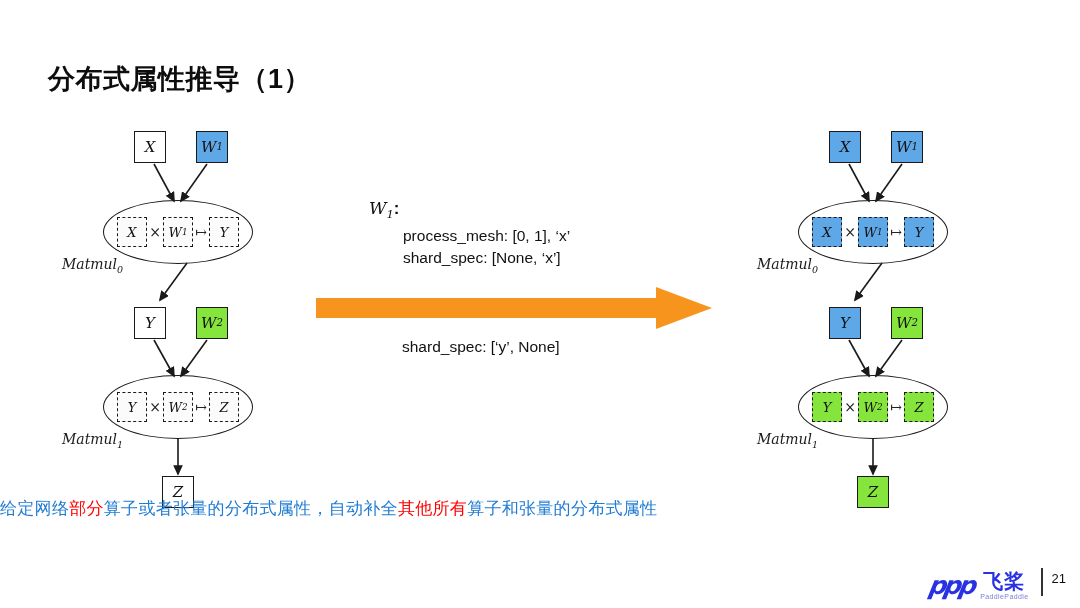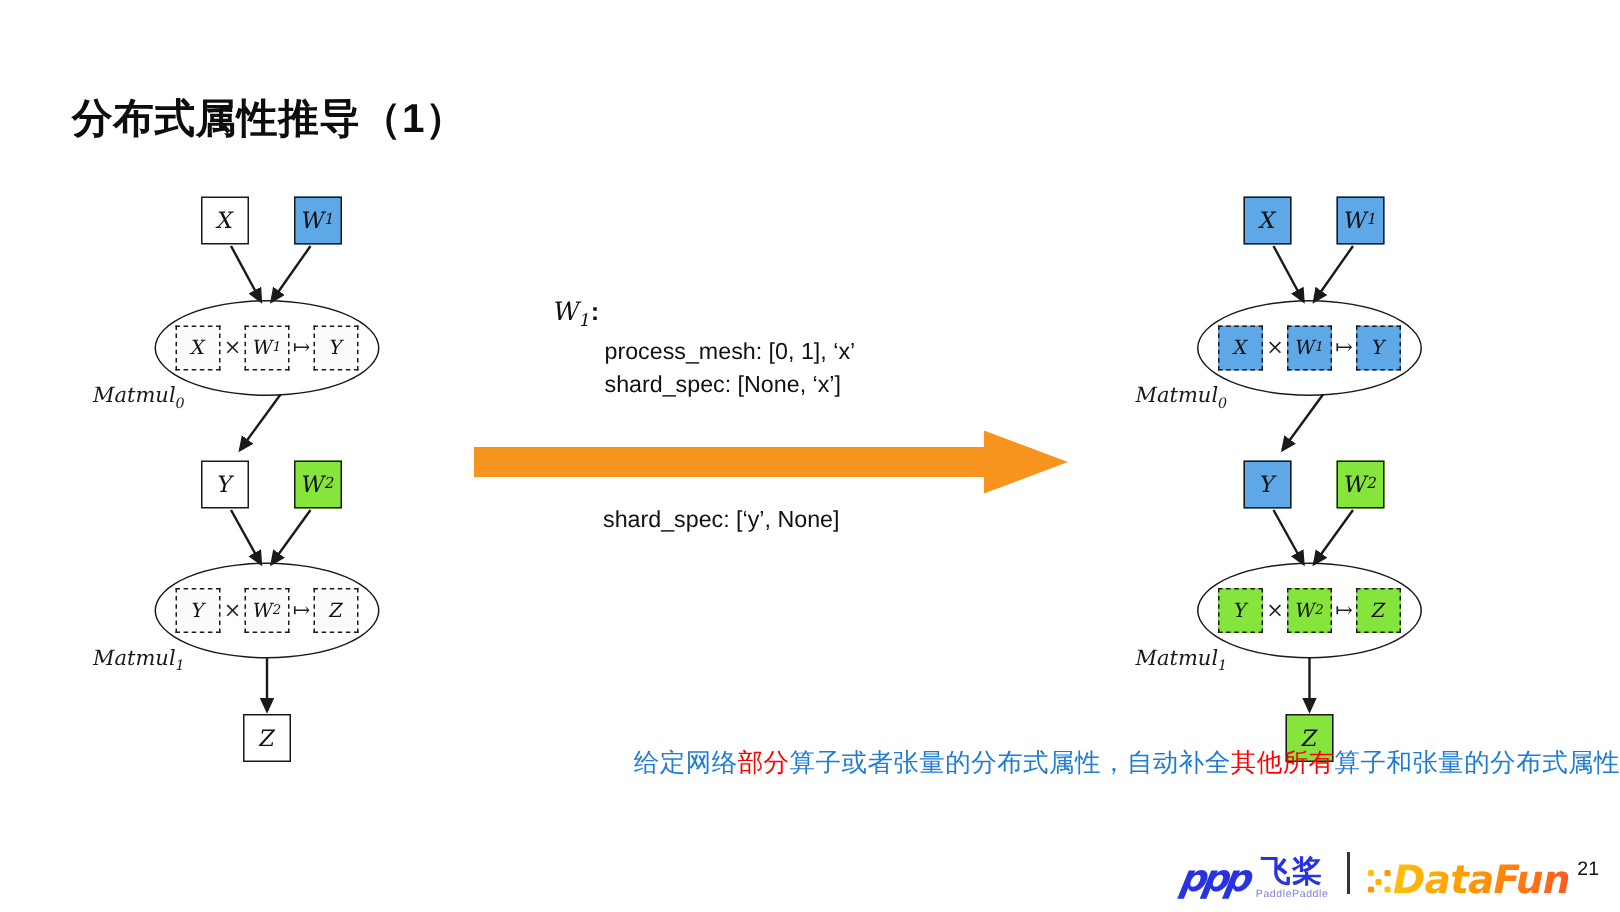--- a/index.html
+++ b/index.html
@@ -157,21 +157,21 @@
     width: 396px;
     height: 42px;
   }
 
   
   #caption {
     position: absolute;
     left: 0;
     right: 0;
     top: 497px;
-    text-align: right;
+    text-align: left;
     font-size: 17px;
     color: #1F7BD4;
     font-family: Liberation Sans, sans-serif;
     letter-spacing: 0.3px;
   }
   #caption .hl { color: #FF0000; }
 
   
   #footer {
     position: absolute;
@@ -439,28 +439,14 @@
 
 <div id="footer">
   <div class="paddle-logo">
     <span class="paddle-mark">ррр</span>
     <span class="paddle-cn">
       <span class="paddle-cn-main">飞桨</span>
       <span class="paddle-cn-sub">PaddlePaddle</span>
     </span>
   </div>
   <div class="divider-bar"></div>
-  <div class="datafun-logo">
-    <span class="df-dots">
-      <i style="background:#FFC107"></i>
-        <i style="background:#fff"></i>
-        <i style="background:#FF9800"></i>
-      <i style="background:#fff"></i>
-        <i style="background:#FFB300"></i>
-        <i style="background:#fff"></i>
-      <i style="background:#FF9800"></i>
-        <i style="background:#fff"></i>
-        <i style="background:#FFC107"></i>
-    </span>
-    <span class="df-text">DataFun</span>
-  </div>
   <span id="page-number">21</span>
 </div>
 
 </body></html>

